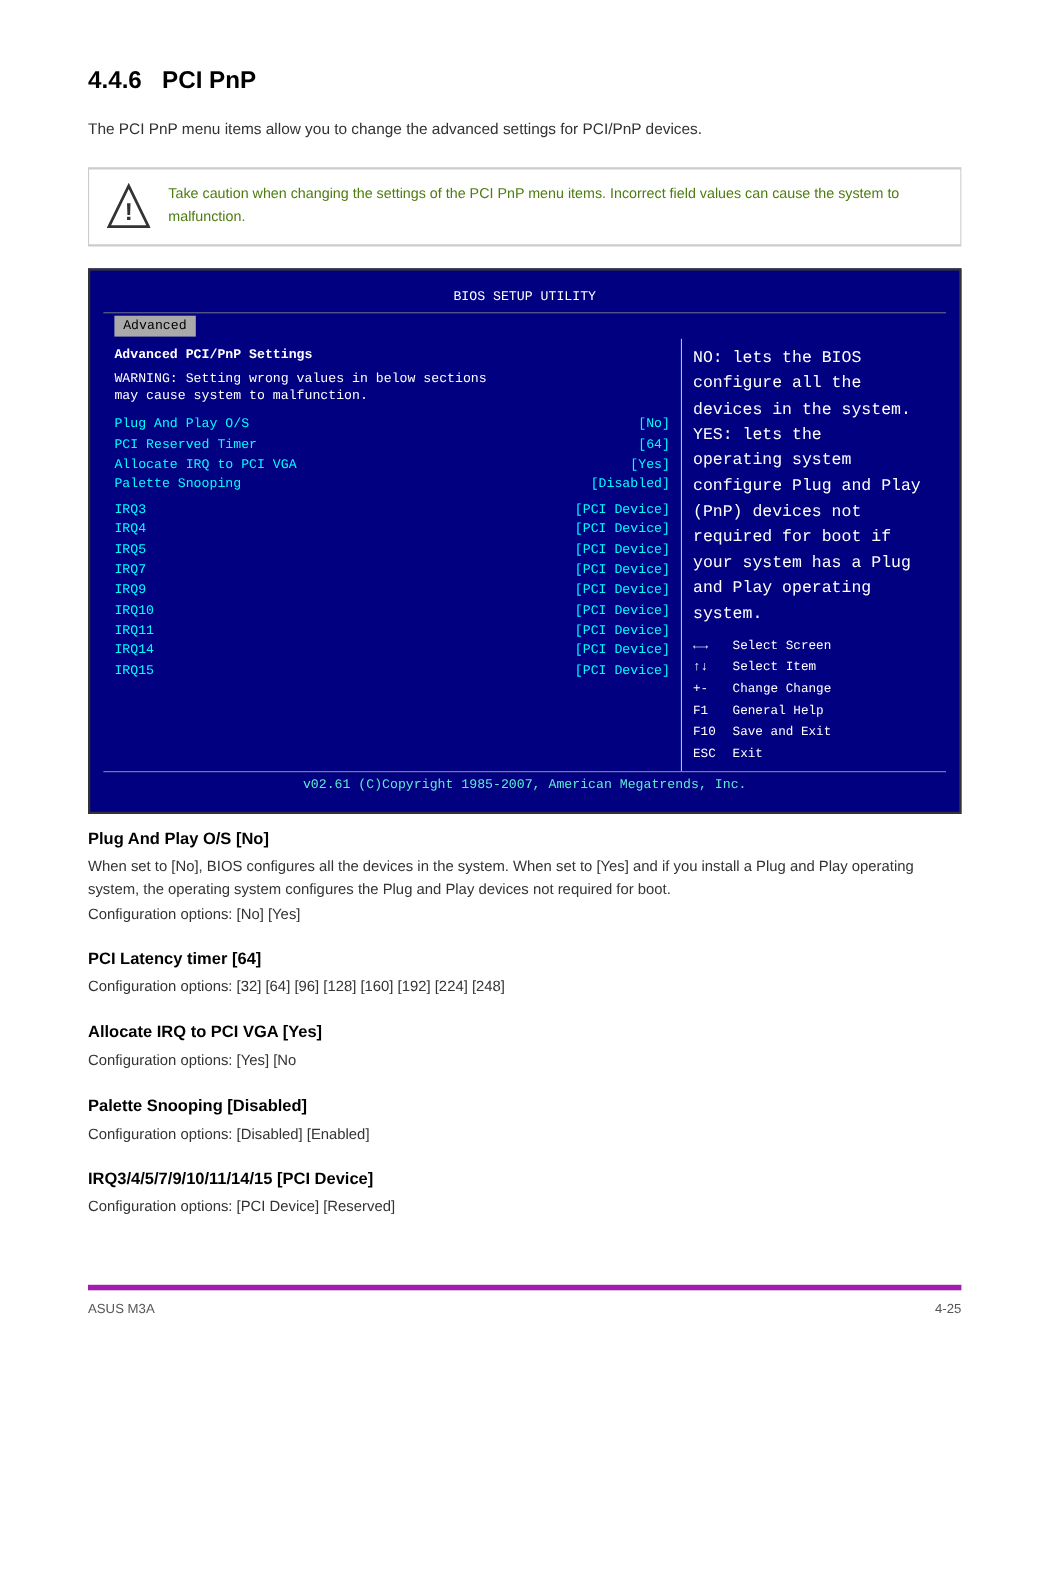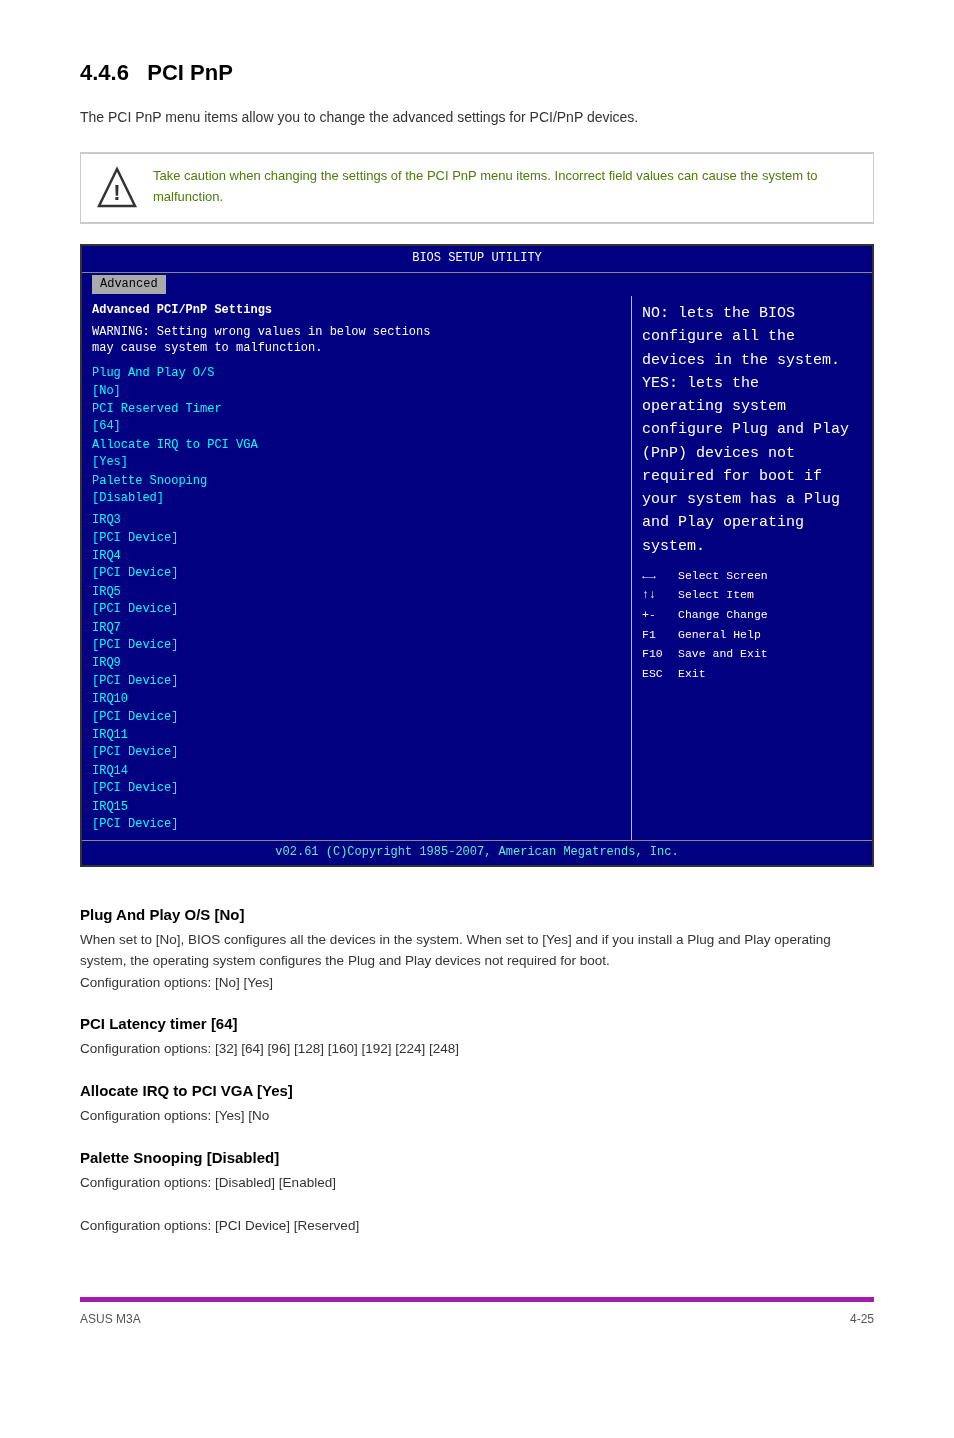--- a/index.html
+++ b/index.html
@@ -50,22 +50,22 @@
       color: #4d7c0f;
     }
 
     
     .bios-container {
       background: #000080;
       color: #fff;
       font-family: 'Courier New', monospace;
       font-size: 12px;
       line-height: 1.45;
-      padding: 0;
-      margin-bottom: 39px;
+      padding: 12px;
+      margin-bottom: 14px;
       border: 2px solid #333;
     }
 
     .bios-title-bar {
       background: #000080;
       color: #fff;
       text-align: center;
       padding: 4px 0;
       font-family: 'Courier New', monospace;
       font-size: 12px;
@@ -117,21 +117,20 @@
       font-size: 12px;
       line-height: 1.4;
     }
 
     .bios-item {
       display: flex;
       justify-content: space-between;
       color: #0ff;
       font-size: 12px;
       margin-bottom: 1px;
-      flex-direction: column;
     }
 
     .bios-item-label {
       min-width: 200px;
     }
 
     .bios-item-value {
       color: #0ff;
     }
 
@@ -348,20 +347,21 @@
     </div>
     <div class="sub-section">
       <h3 class="sub-title">Allocate IRQ to PCI VGA [Yes]</h3>
       <p class="sub-body" style="white-space: pre-line;">Configuration options: [Yes] [No</p>
     </div>
     <div class="sub-section">
       <h3 class="sub-title">Palette Snooping [Disabled]</h3>
       <p class="sub-body" style="white-space: pre-line;">Configuration options: [Disabled] [Enabled]</p>
     </div>
     <div class="sub-section">
+      <h3 class="sub-title">IRQ3/4/5/7/9/10/11/14/15 [PCI Device]</h3>
       <p class="sub-body" style="white-space: pre-line;">Configuration options: [PCI Device] [Reserved]</p>
     </div>
   </div>
 
 <div class="page-footer">
   <span>ASUS M3A</span>
   <span>4-25</span>
 </div>
 
 </body></html>

